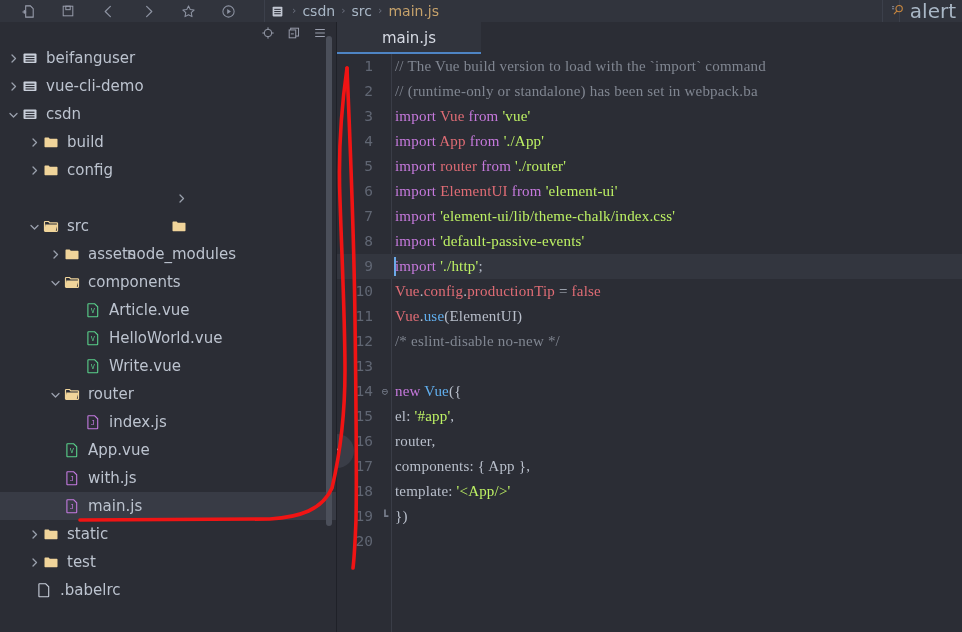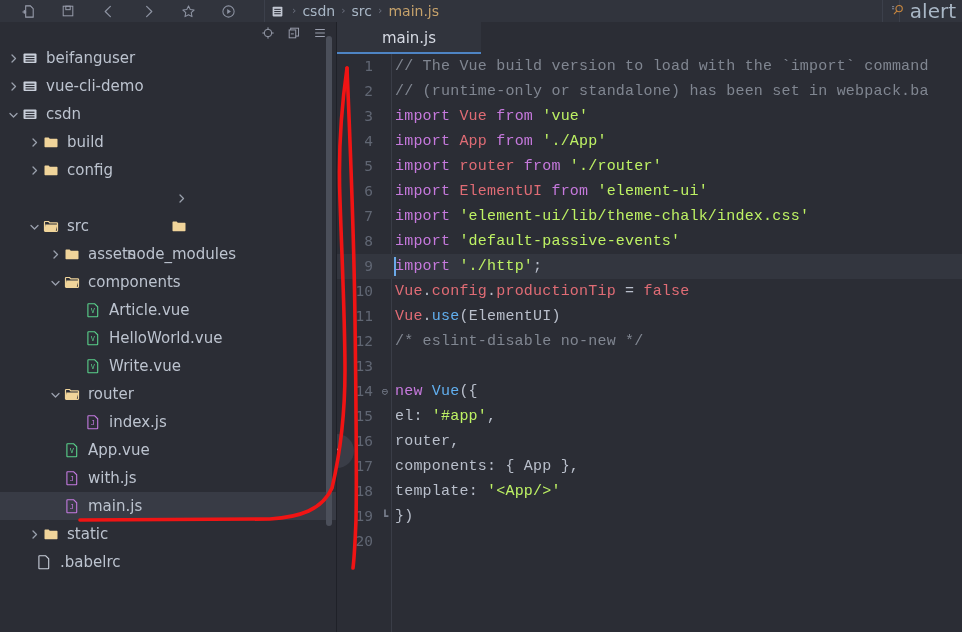--- a/index.html
+++ b/index.html
@@ -96,21 +96,21 @@
   .codelines{position:absolute;left:0;top:0;width:625px;height:578px;}
   .cl{position:relative;height:25px;white-space:nowrap;}
   .cl.hl{background:#33363f;}
   .cl .ln{
     position:absolute;left:0;top:0;width:36px;height:25px;
     text-align:right;color:#606673;font-size:14.5px;line-height:25px;
     font-family:"DejaVu Sans Mono","Liberation Mono",monospace;
   }
   .cl .code{
     position:absolute;left:58px;top:0;height:25px;line-height:25px;
-    font-family:Liberation Mono, monospace;
+    font-family:Liberation Serif, serif;
     font-size:15px;letter-spacing:0.2px;
   }
   .cl .foldmark{
     position:absolute;left:42px;top:0;width:12px;height:25px;
     display:flex;align-items:center;justify-content:center;color:#767c8a;font-size:11px;
     font-family:"DejaVu Sans Mono",monospace;
   }
   .caret{
     position:absolute;left:57px;top:3px;width:2px;height:19px;background:#6aa9e8;
   }
@@ -443,20 +443,33 @@
               <path d="M5 3l3.5 3.5L5 10"></path>
             </svg>
           </span>
           <span class="ico">
             <svg width="16" height="16" viewBox="0 0 16 16">
               <path d="M1.5 4.2a.7.7 0 01.7-.7h3.4l1.2 1.3h7a.7.7 0 01.7.7v7.1a.7.7 0 01-.7.7H2.2a.7.7 0 01-.7-.7z" fill="#f0d49a"></path>
             </svg>
           </span>
           <span class="lbl">static</span>
         </div>
+        <div class="row" style="padding-left: 27px;">
+          <span class="arrow">
+            <svg width="13" height="13" viewBox="0 0 13 13" fill="none" stroke="#9aa0ad" stroke-width="1.3" stroke-linecap="round" stroke-linejoin="round">
+              <path d="M5 3l3.5 3.5L5 10"></path>
+            </svg>
+          </span>
+          <span class="ico">
+            <svg width="16" height="16" viewBox="0 0 16 16">
+              <path d="M1.5 4.2a.7.7 0 01.7-.7h3.4l1.2 1.3h7a.7.7 0 01.7.7v7.1a.7.7 0 01-.7.7H2.2a.7.7 0 01-.7-.7z" fill="#f0d49a"></path>
+            </svg>
+          </span>
+          <span class="lbl">test</span>
+        </div>
         <div class="row" style=" margin-left: 20px;">
           <span class="arrow blank"></span>
           <span class="ico">
             <svg width="16" height="16" viewBox="0 0 16 16">
               <path d="M3.5 1.8h6.2l3 3v9.4a.6.6 0 01-.6.6H3.5a.6.6 0 01-.6-.6V2.4a.6.6 0 01.6-.6z" fill="none" stroke="#c9cfda" stroke-width="1.1"></path>
             </svg>
           </span>
           <span class="lbl">.babelrc</span>
         </div>
       </div>

